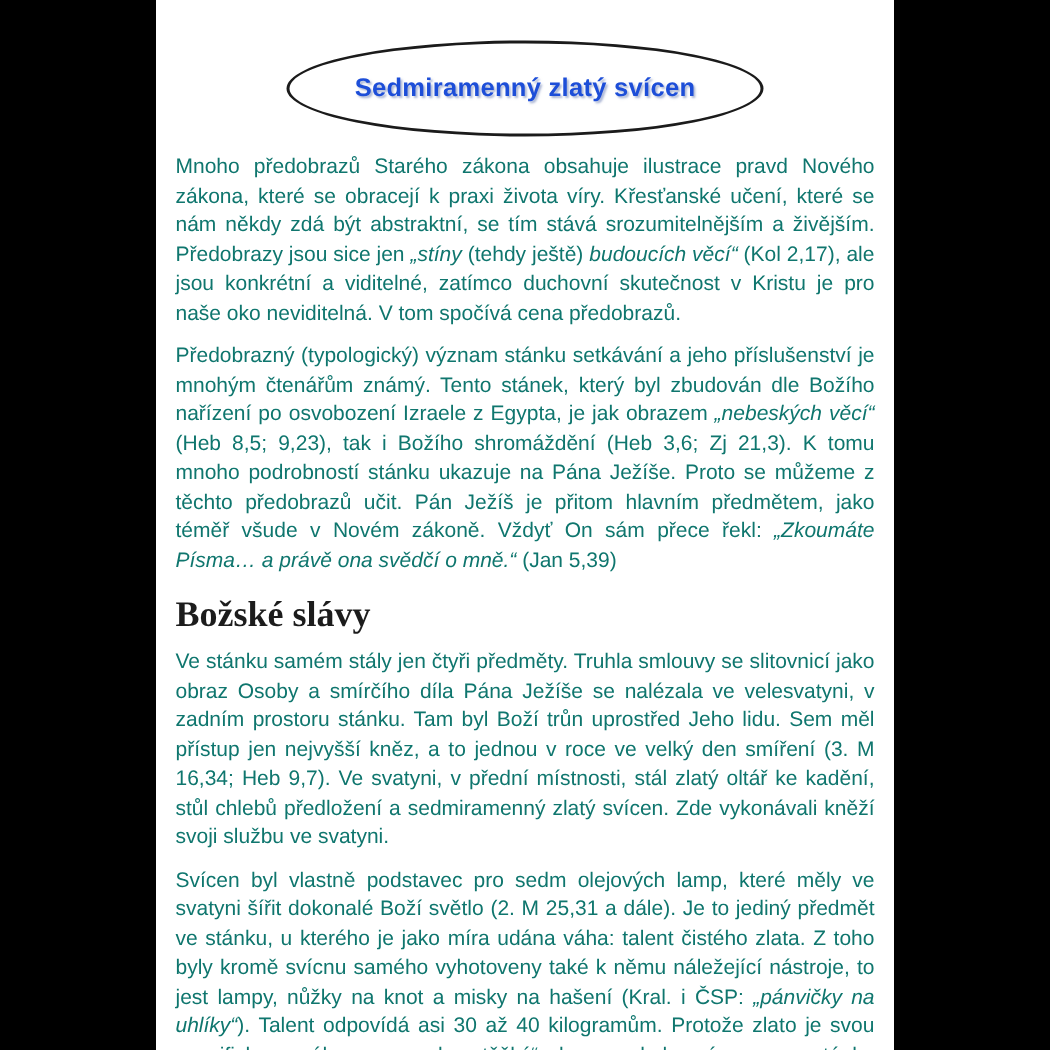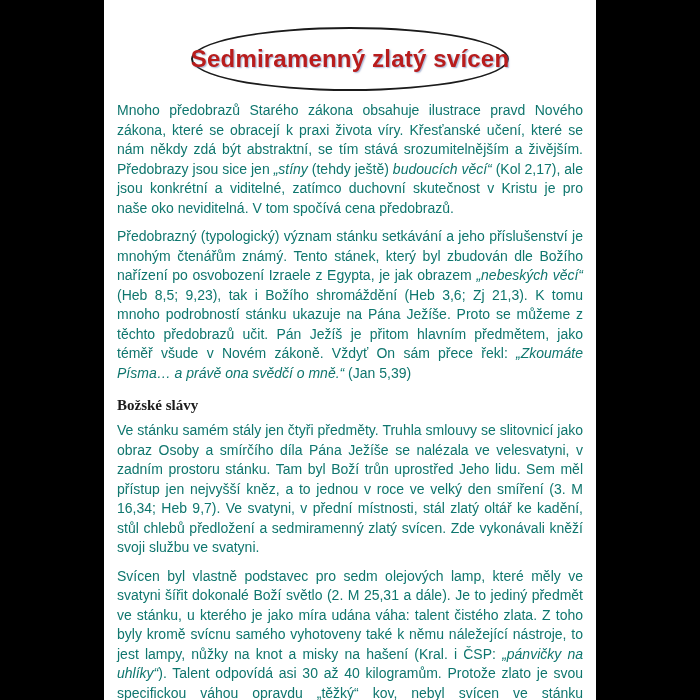--- a/index.html
+++ b/index.html
@@ -30,40 +30,40 @@
     height: 64px;
     margin: 27px auto 0 auto;
     border: 2.5px solid #1b1b1b;
     border-radius: 50%;
     display: flex;
     align-items: center;
     justify-content: center;
     box-sizing: border-box;
   }
   .title-text {
-    font-size: 24px;
+    font-size: 17px;
     font-weight: bold;
-    color: #b91c1c;
+    color: #1d4ed8;
     letter-spacing: 0.2px;
     text-shadow: 1.3px 1.3px 1.5px rgba(100, 120, 175, 0.55);
     white-space: nowrap;
   }
   .body-text {
     font-size: 14px;
     line-height: 19.5px;
     color: #0f766e;
     text-align: justify;
     margin: 0 0 9px 0;
   }
   .body-text:first-of-type {
     margin-top: 10px;
   }
   .section-heading {
     font-family: "Liberation Serif", "DejaVu Serif", serif;
-    font-size: 15px;
+    font-size: 24px;
     font-weight: bold;
     color: #1c1c1c;
     margin: 14px 0 7px 0;
     text-align: left;
   }
   i { font-style: italic; }
 </style>
 </head>
 <body>
 

